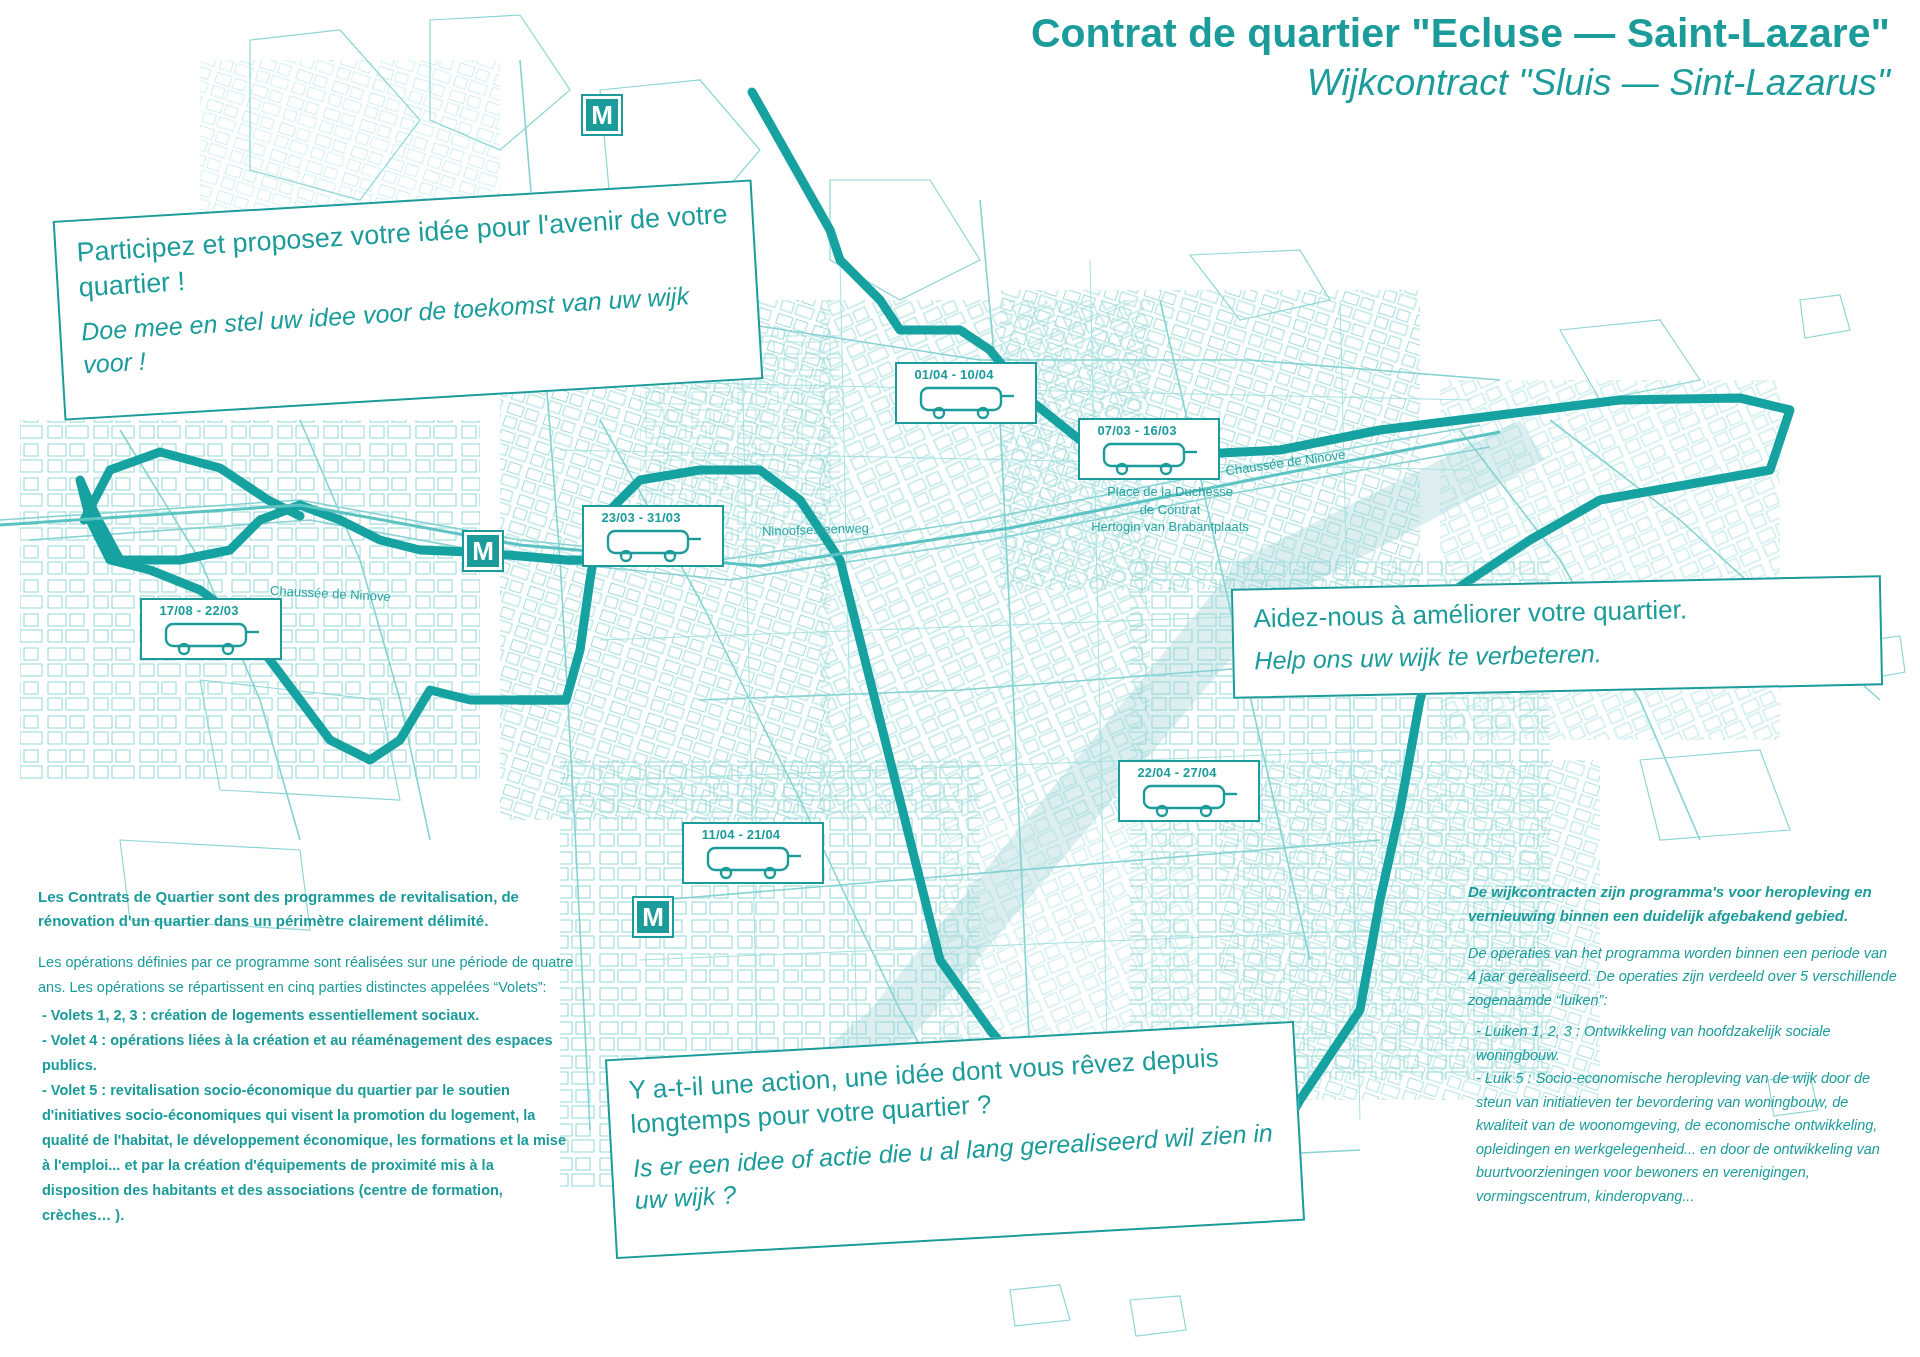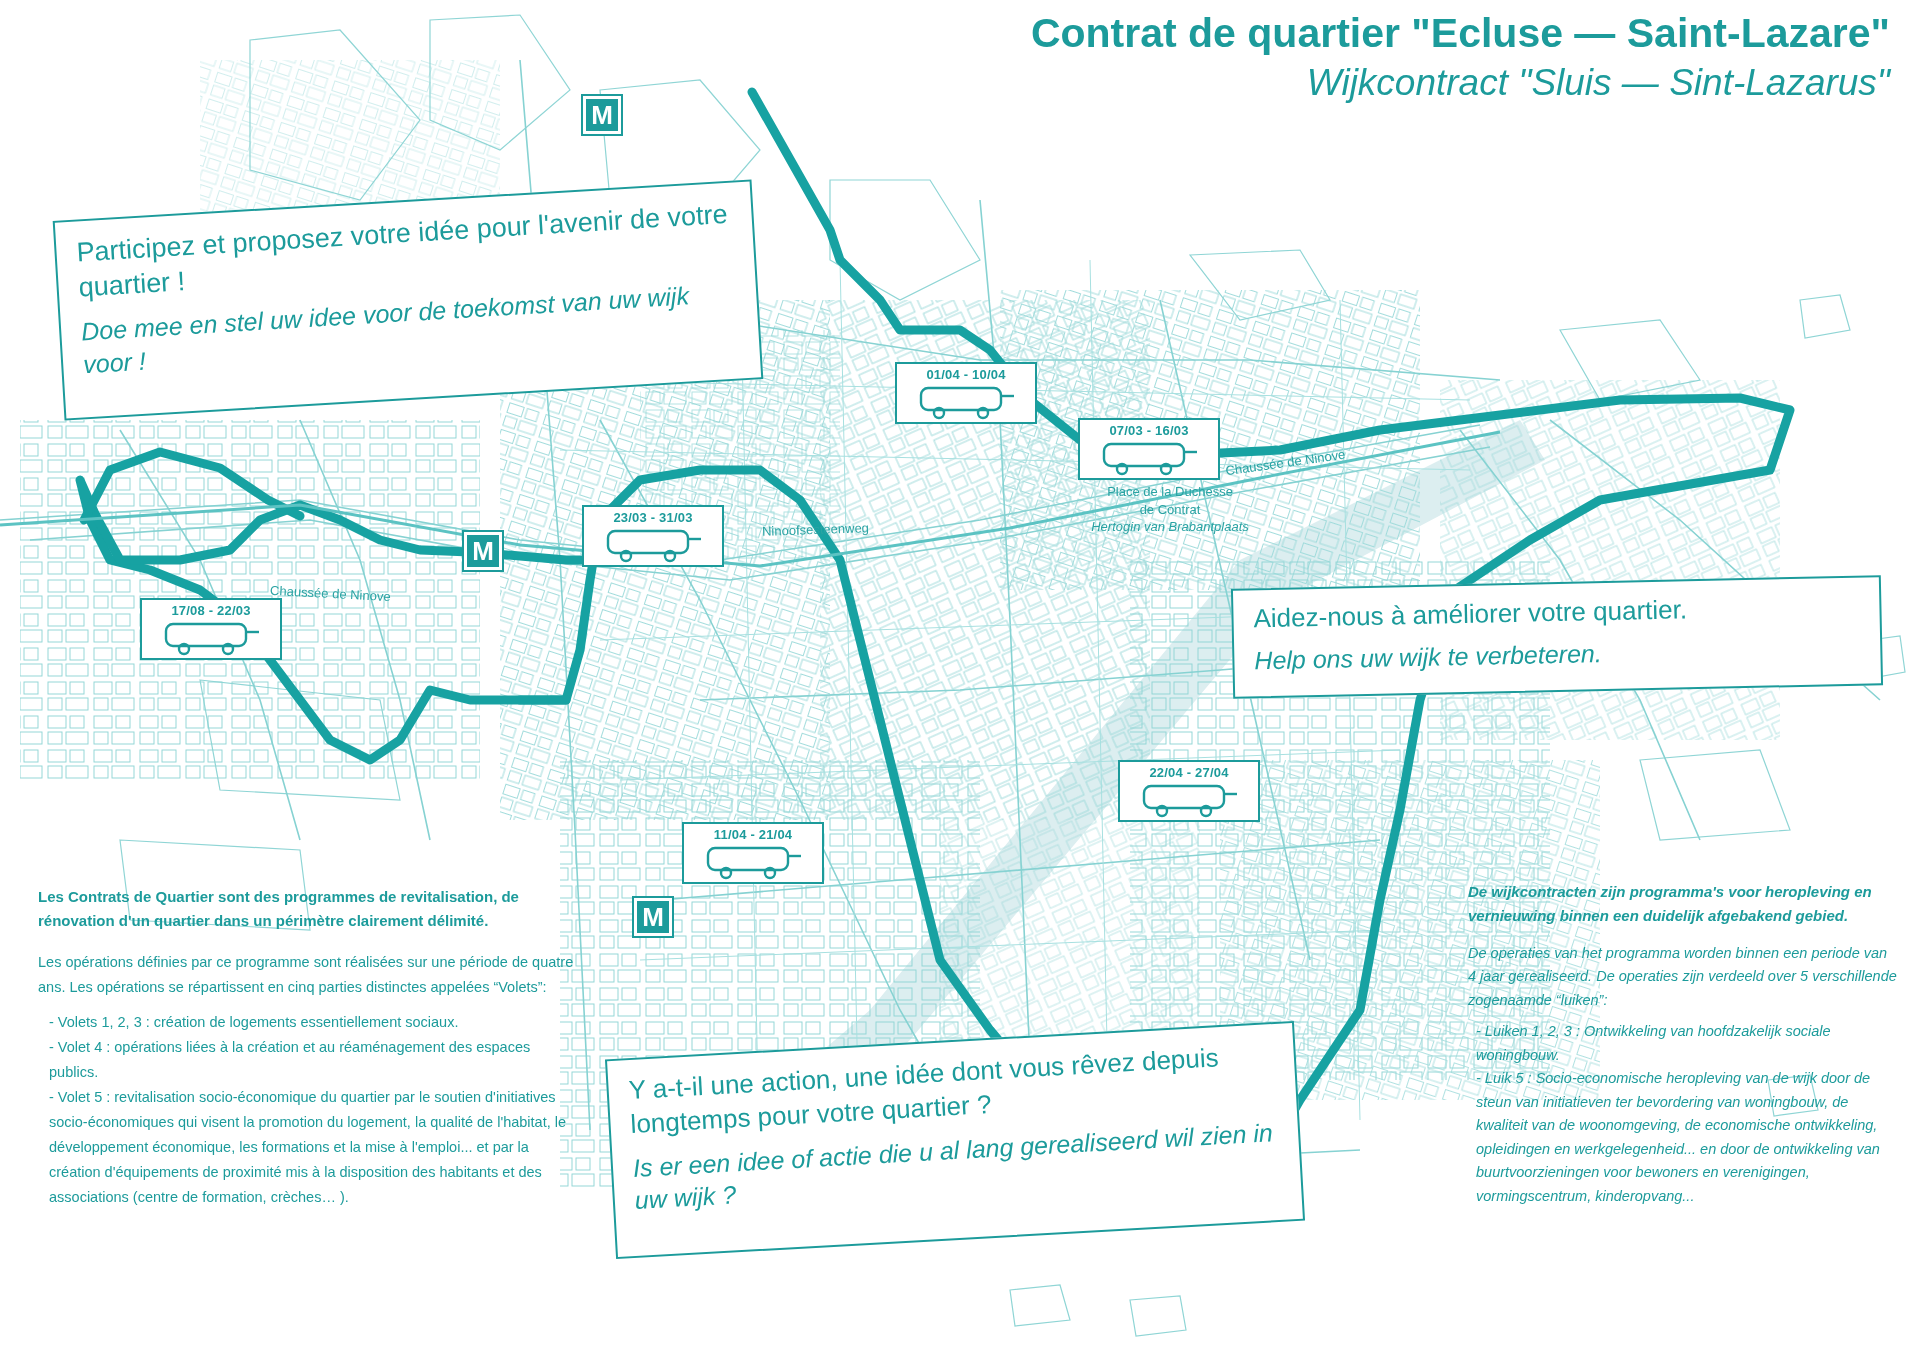--- a/index.html
+++ b/index.html
@@ -54,21 +54,21 @@
   
   .datebox{
     position:absolute;
     background:#ffffff;
     border:2px solid #1c9b9b;
     box-sizing:border-box;
     width:142px;height:62px;
   }
   .datebox .lbl{
     position:absolute;left:0;top:3px;width:114px;text-align:center;
-    font-size:13px;font-weight:bold;color:#1c9b9b;letter-spacing:.2px;margin-left:12px;
+    font-size:13px;font-weight:bold;color:#1c9b9b;letter-spacing:.2px;
   }
   .datebox .bus{position:absolute;left:22px;top:22px;}
 
   
   .metro{
     position:absolute;width:38px;height:38px;
     background:#1c9b9b;border:3px solid #ffffff;
     box-shadow:0 0 0 2px #1c9b9b;
     box-sizing:border-box;
   }
@@ -78,29 +78,29 @@
     text-align:center;font-family:"Liberation Sans", sans-serif;
   }
 
   
   .street{
     position:absolute;color:#2aa3a3;font-size:13px;white-space:nowrap;
   }
   .place-label{
     position:absolute;color:#2aa3a3;font-size:13px;text-align:center;line-height:1.35;
   }
-  .place-label .it{font-style:italic;}
+  .place-label .it{}
 
   
   .text-fr{
     position:absolute;left:38px;top:885px;width:540px;color:#1c9b9b;
   }
   .text-fr .head{font-size:15px;font-weight:bold;line-height:1.62;}
   .text-fr p{font-size:14.5px;line-height:1.72;margin:16px 0 0 0;}
-  .text-fr ul{margin:11px;padding:0;list-style:none;}
+  .text-fr ul{margin:4px;padding:0;list-style:none;font-weight:bold;}
   .text-fr li{font-size:14.5px;line-height:1.72;}
 
   .text-nl{
     position:absolute;left:1468px;top:880px;width:430px;color:#1c9b9b;font-style:italic;
   }
   .text-nl .head{font-size:15px;font-weight:bold;line-height:1.6;}
   .text-nl p{font-size:14.5px;line-height:1.62;margin:14px 0 0 0;}
   .text-nl li{font-size:14.5px;line-height:1.62;list-style:none;}
   .text-nl ul{margin:8px;padding:0;}
 </style>

